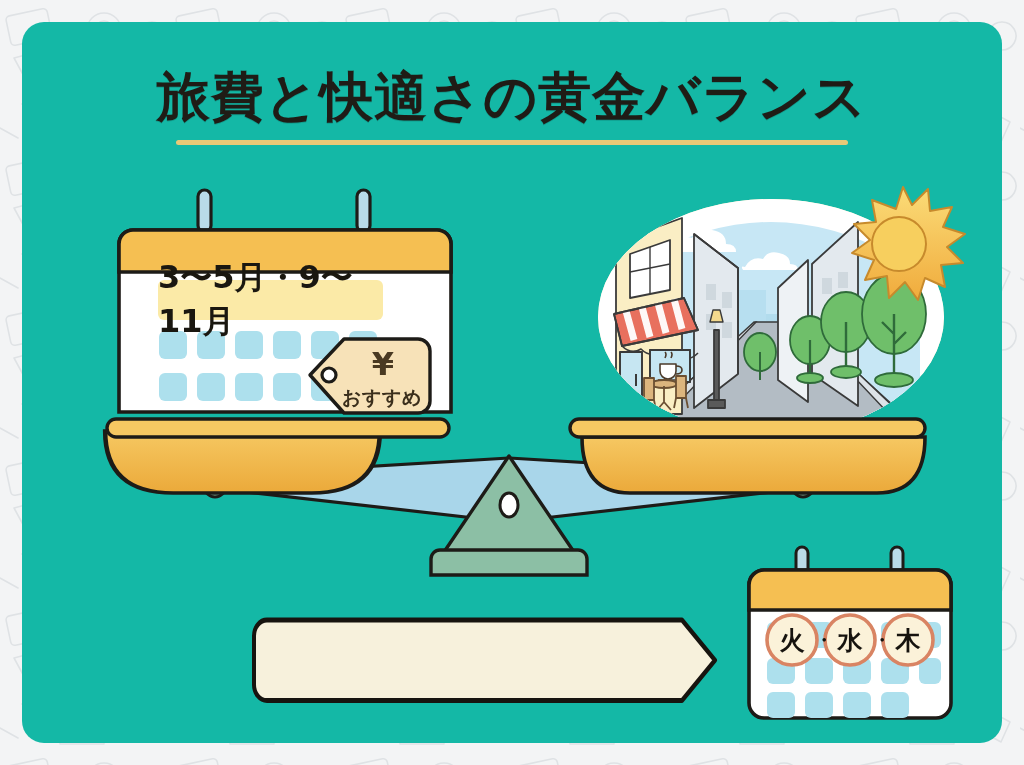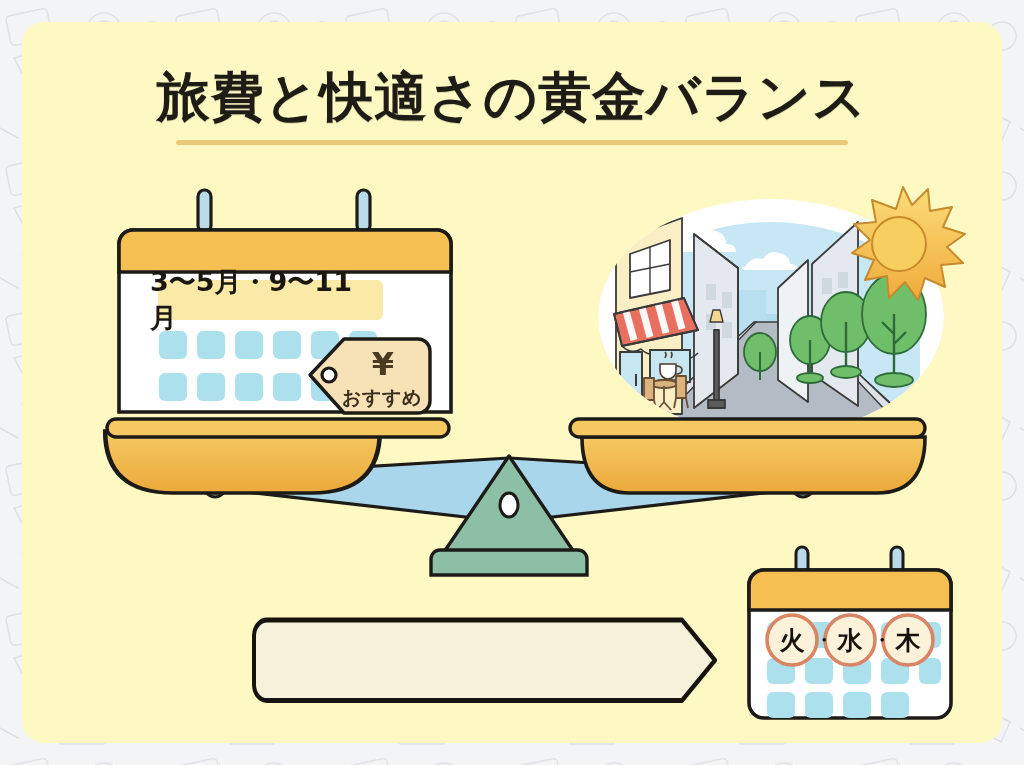--- a/index.html
+++ b/index.html
@@ -13,21 +13,21 @@
   
   #backdrop{
     position:absolute;inset:0;width:1024px;height:765px;
     background:#f3f4f5;
   }
   #backdrop svg{position:absolute;inset:0;}
   
   #card{
     position:absolute;left:22px;top:22px;
     width:980px;height:721px;
-    background:#fef9c3;
+    background:#14b8a6;
     border-radius:22px;
     overflow:hidden;
   }
   
   #title-block{
     position:absolute;left:0;top:48px;width:980px;text-align:center;
   }
   #page-title{
     font-family:"DejaVu Sans","Liberation Sans",sans-serif;
     font-size:53px;font-weight:bold;color:#1f1c16;
@@ -45,24 +45,24 @@
   #callout-text{
     position:absolute;left:258px;top:612px;width:410px;height:62px;
     display:flex;align-items:center;justify-content:center;
     font-family:"DejaVu Sans","Liberation Sans",sans-serif;
     font-size:33px;font-weight:bold;color:#17140f;
     letter-spacing:.5px;
     pointer-events:none;
   }
   
   #month-label{
-    position:absolute;left:128px;top:258px;width:225px;height:40px;
-    display:flex;align-items:center;justify-content:center;
-    font-family:"DejaVu Sans","Liberation Sans",sans-serif;
-    font-size:27px;font-weight:bold;color:#1a1710;
+    position:absolute;left:136px;top:258px;width:225px;height:40px;
+    display:flex;align-items:center;justify-content:center;
+    font-family:"DejaVu Sans","Liberation Sans",sans-serif;
+    font-size:32px;font-weight:bold;color:#1a1710;
     letter-spacing:0px;
     pointer-events:none;
   }
   
   #tag-yen{
     position:absolute;left:330px;top:325px;width:62px;height:34px;
     display:flex;align-items:center;justify-content:center;
     font-family:"DejaVu Sans",sans-serif;font-size:32px;font-weight:bold;
     color:#4a3a22;pointer-events:none;
   }

